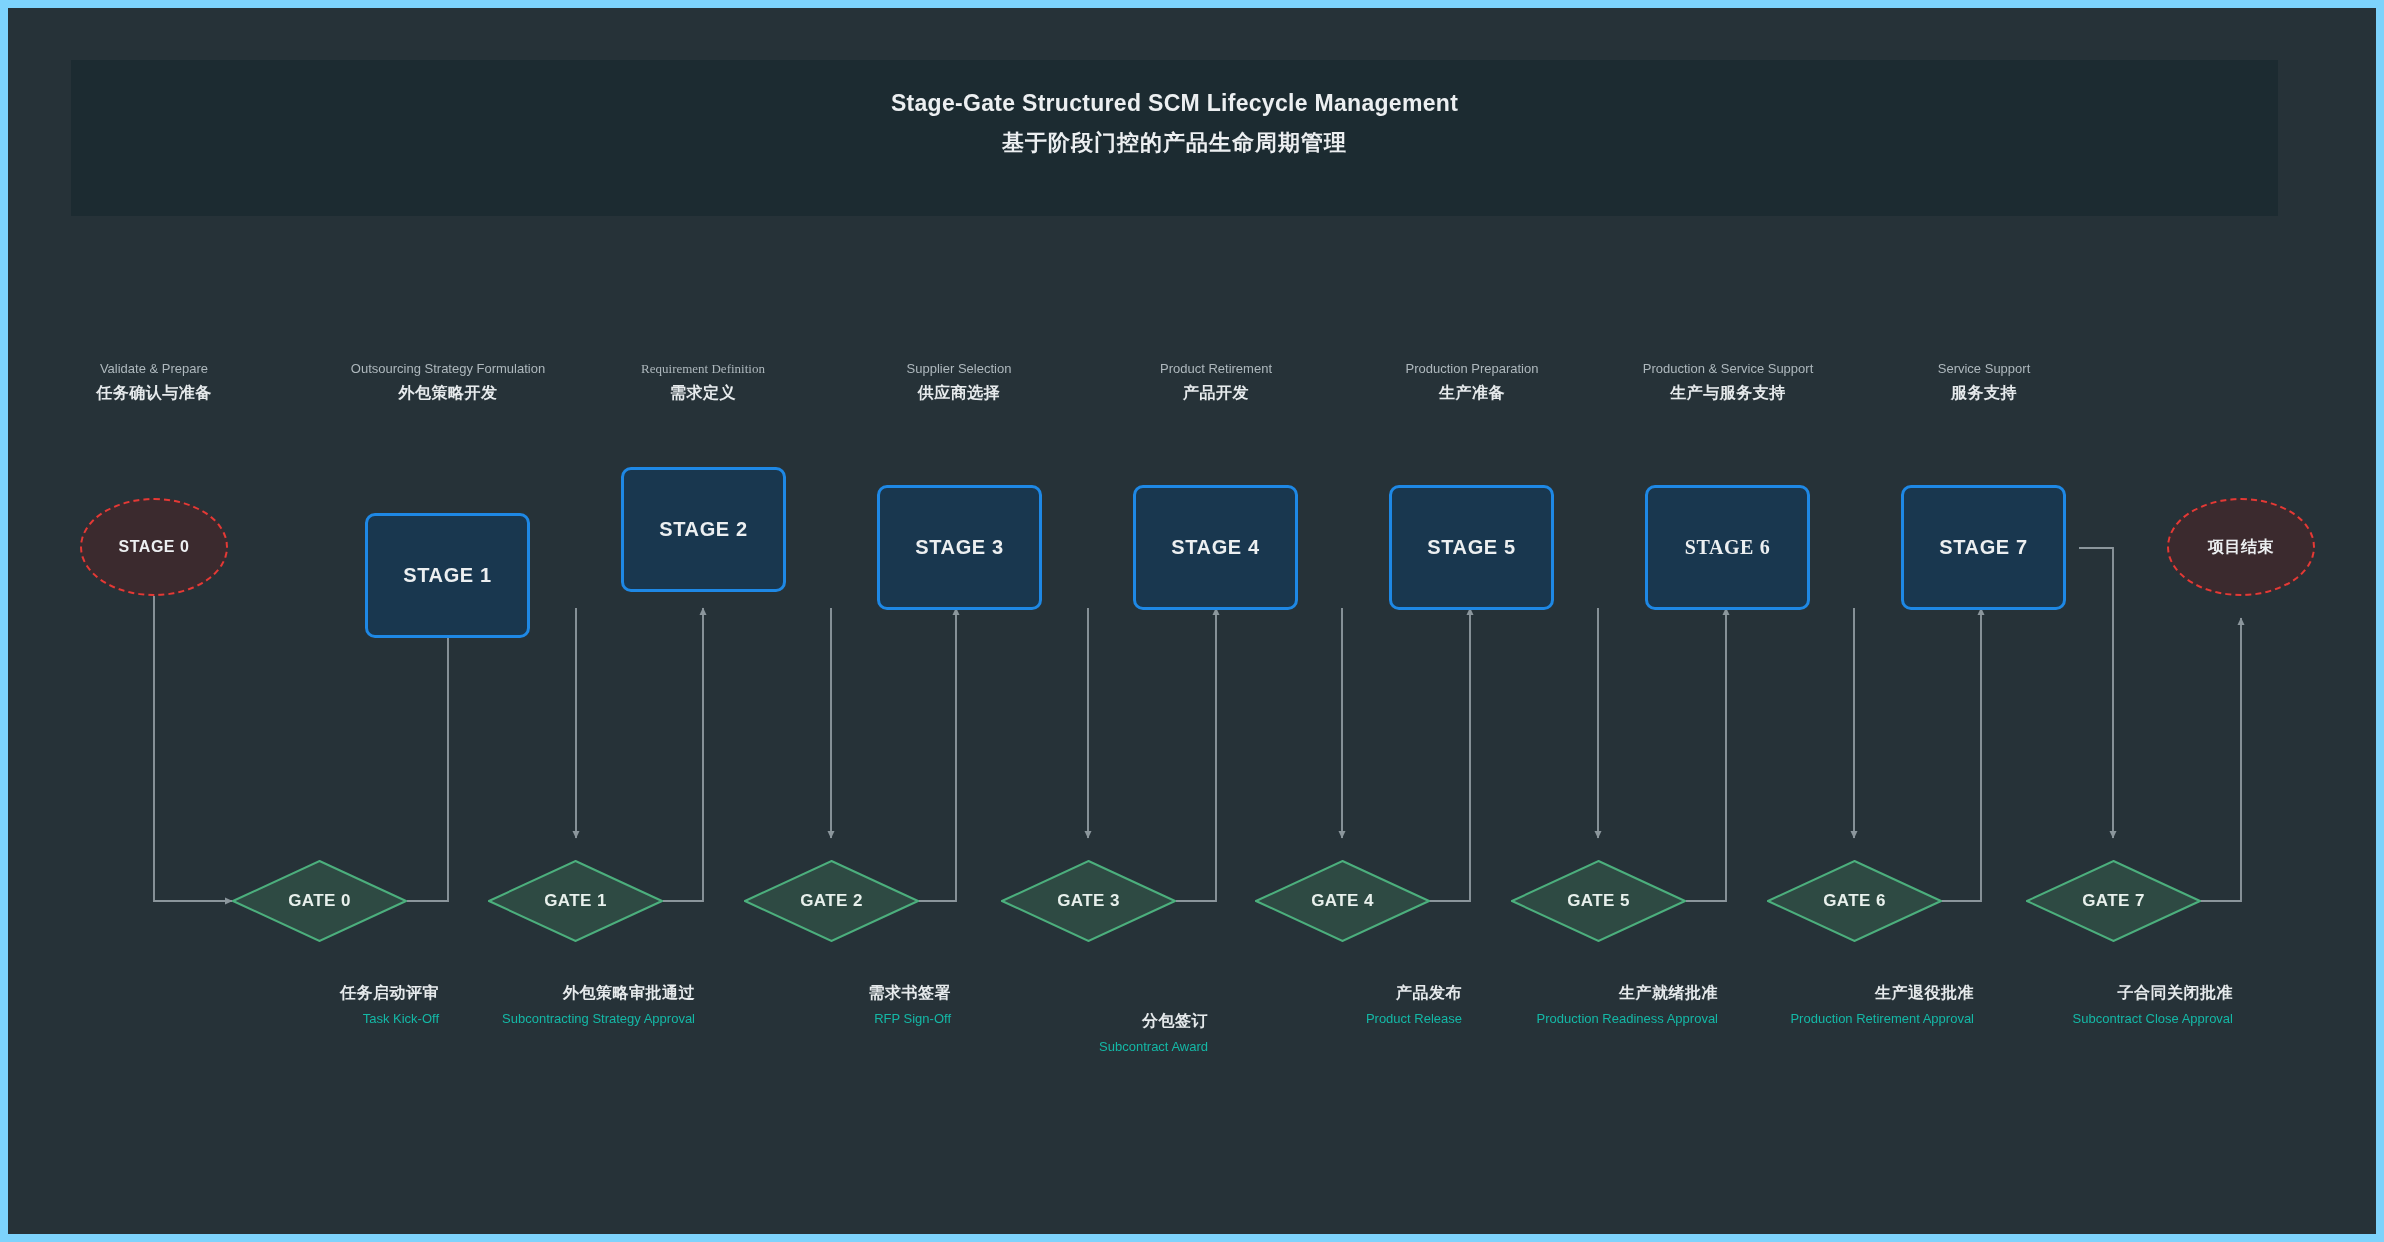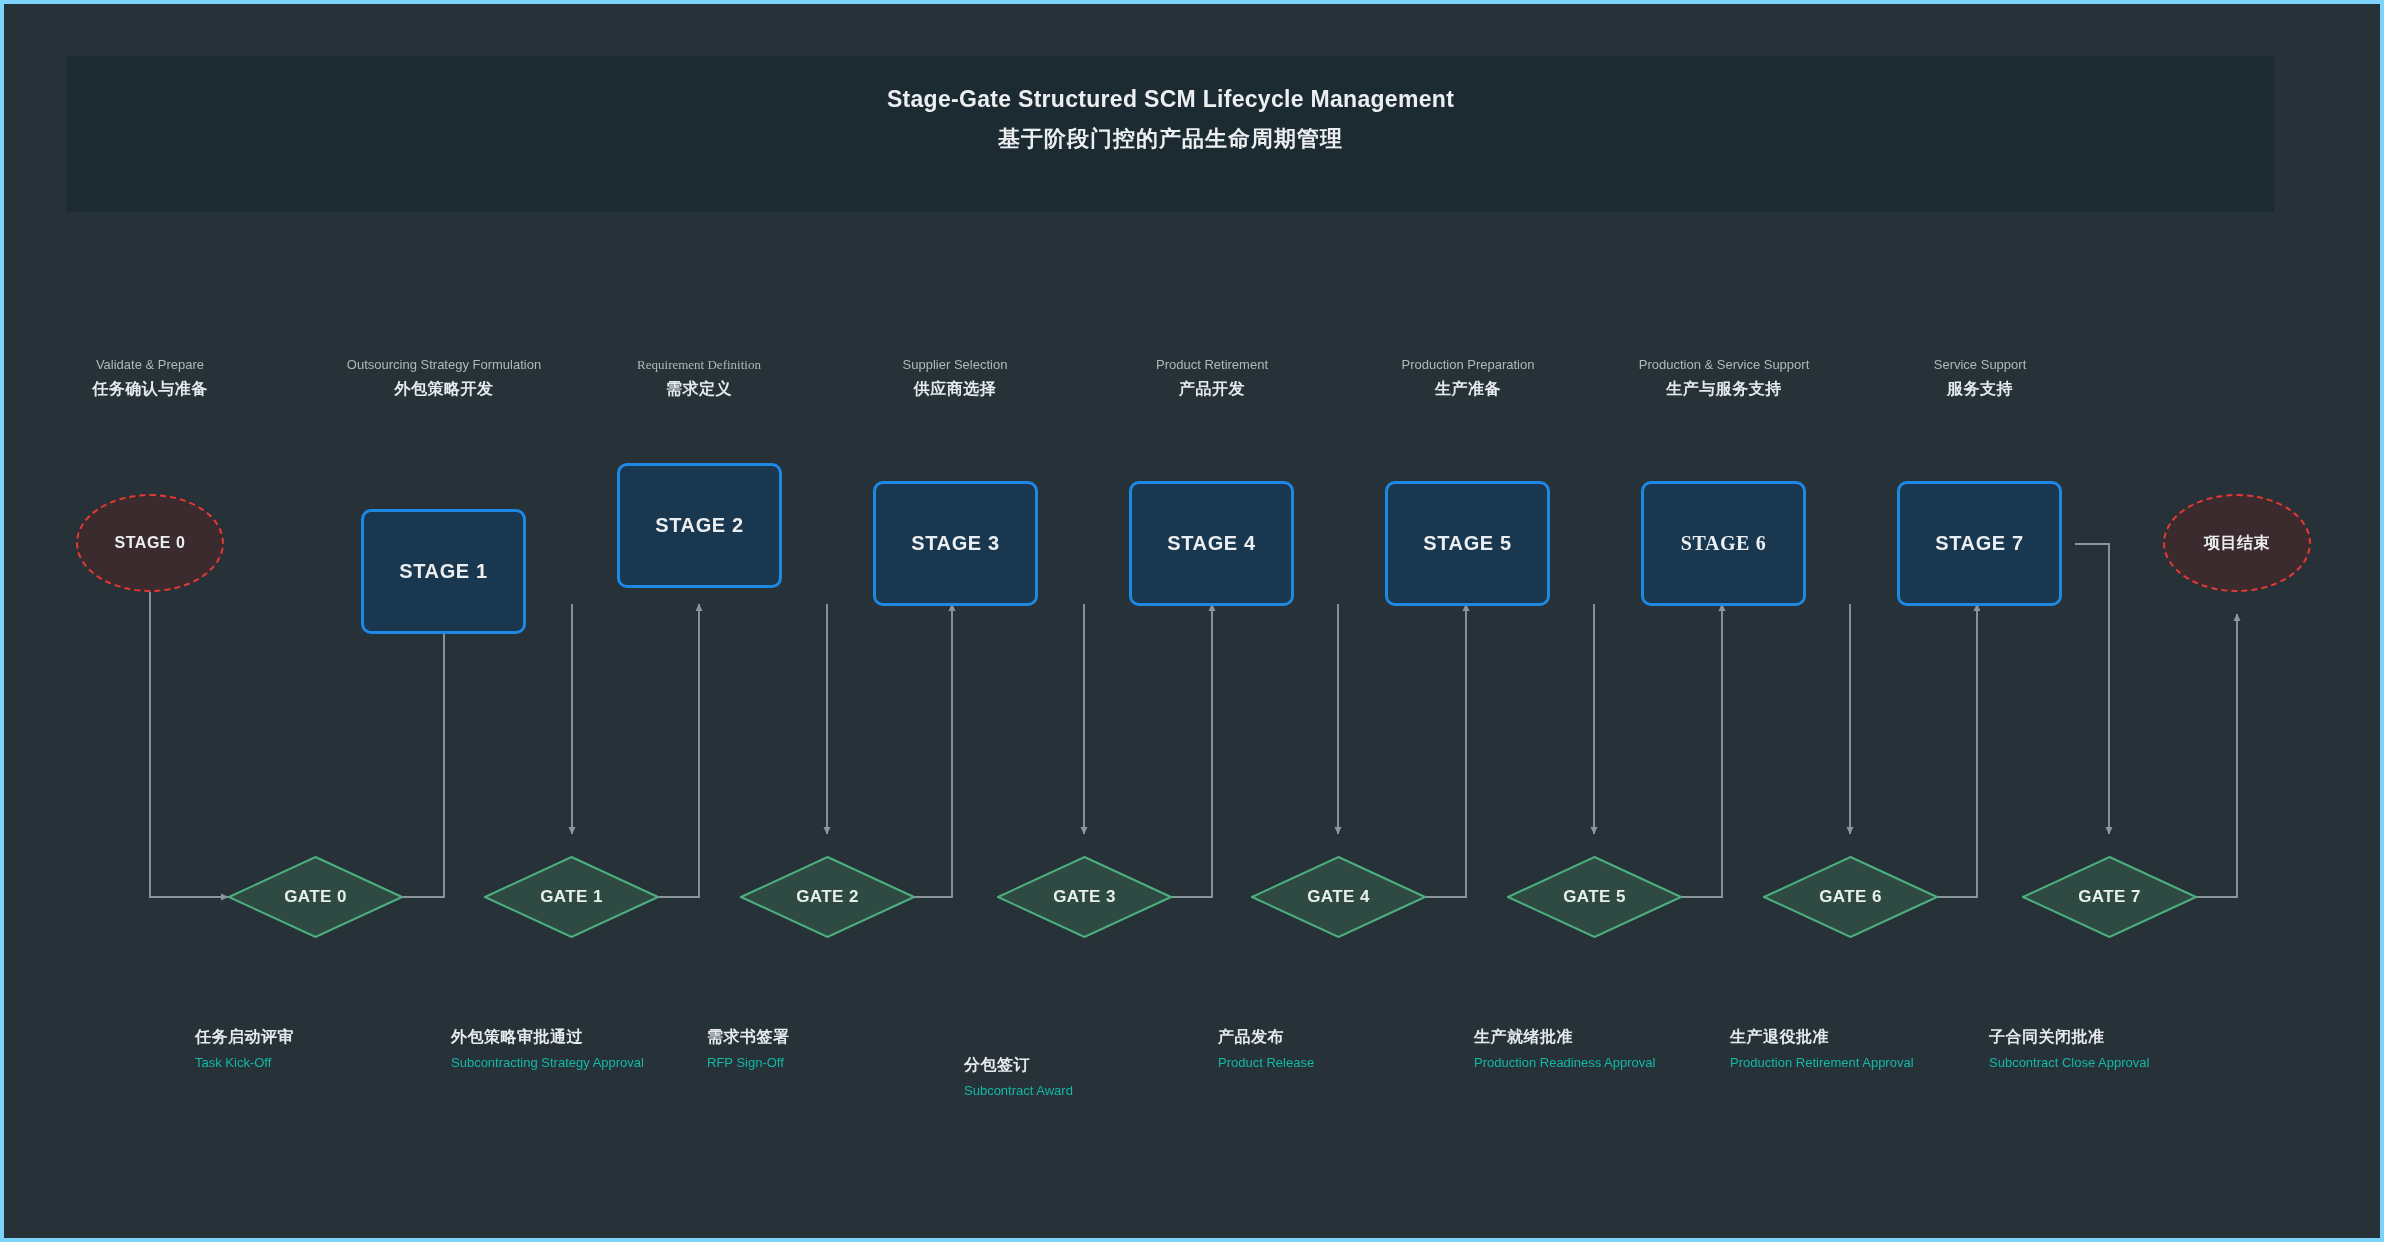--- a/index.html
+++ b/index.html
@@ -6,21 +6,21 @@
   html,body{
     width:2384px; height:1242px;
     background:#000;
     font-family:"Liberation Sans", sans-serif;
     overflow:hidden;
   }
   #root{
     position:absolute; left:0; top:0;
     width:2384px; height:1242px;
     background:#263238;
-    border:4px solid #7dd3fc;
+    border:8px solid #7dd3fc;
   }
   
   #header-bar{
     position:absolute; left:63px; top:52px;
     width:2207px; height:156px;
     background:#1c2b31;
   }
   #title-en{
     position:absolute; left:0; top:30px; width:100%;
     text-align:center;
@@ -98,22 +98,21 @@
     left:0; top:0;
     width:175px; height:82px;
     display:flex; align-items:center; justify-content:center;
     color:#e8f0ec;
     font-size:17px; font-weight:bold;
     letter-spacing:.4px;
   }
   .gate-label{
     position:absolute;
     width:240px;
-    text-align:left;
-    margin-top:48px;
+    text-align:right;
   }
   .gate-label .zh{
     display:block;
     font-size:16px; font-weight:bold;
     color:#e6eaec;
     letter-spacing:.5px;
   }
   .gate-label .en{
     display:block;
     margin-top:6px;

